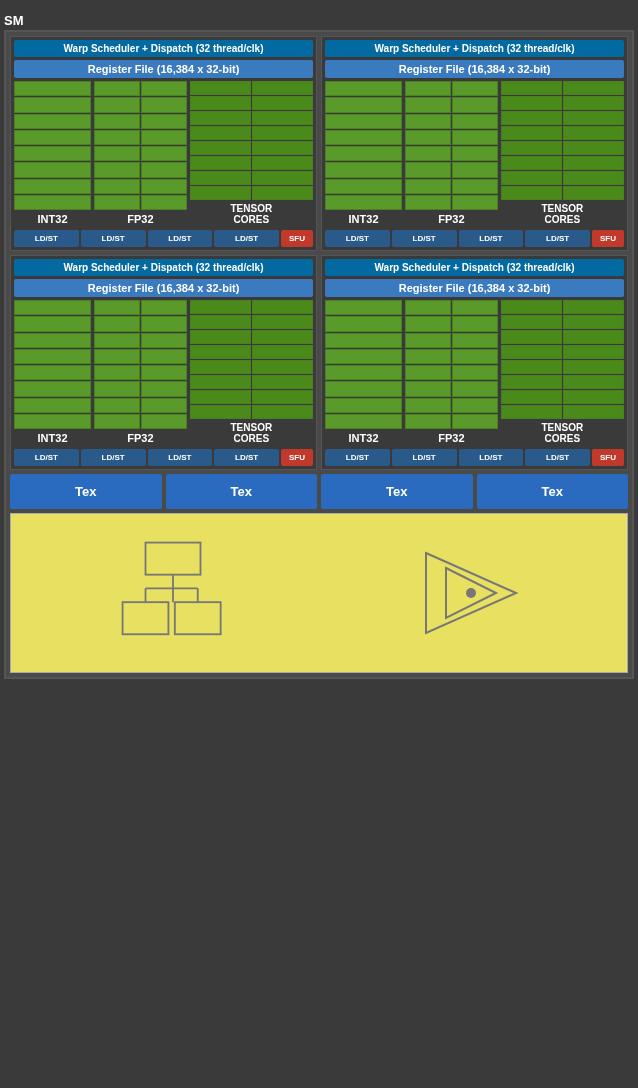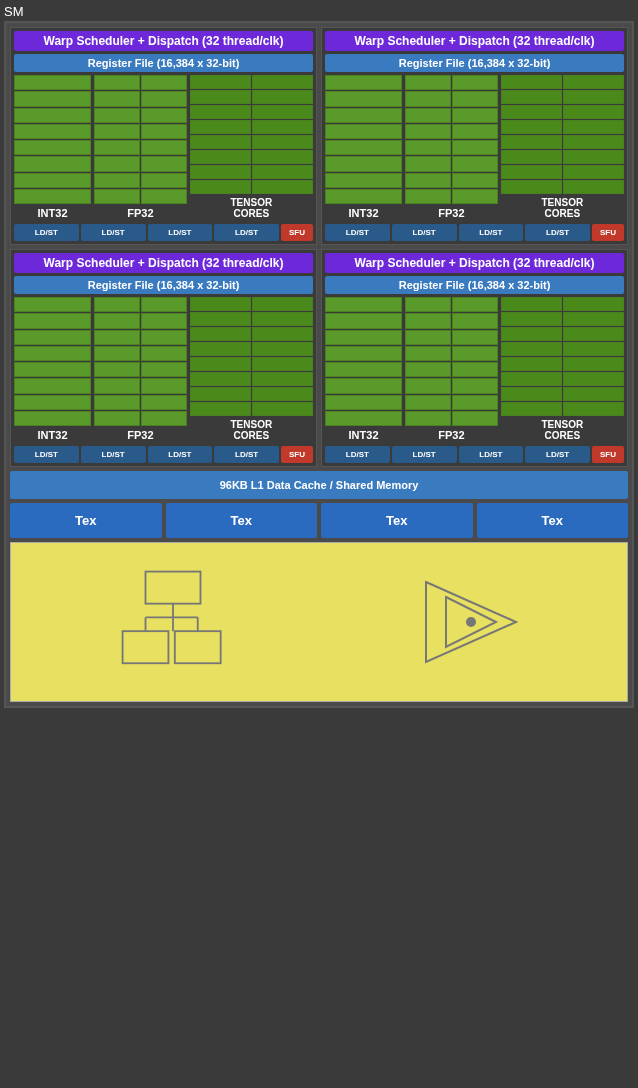--- a/index.html
+++ b/index.html
@@ -9,22 +9,23 @@
       background: #3a3a3a;
       font-family: Arial, sans-serif;
       display: flex;
       flex-direction: column;
       align-items: flex-start;
       padding: 4px;
     }
     .sm-label {
       color: #fff;
       font-size: 13px;
-      font-weight: normal;
+      font-weight: bold;
       margin-bottom: 2px;
+      margin-top: 9px;
     }
     .sm-container {
       width: 630px;
       background: #4a4a4a;
       border: 2px solid #555;
       display: flex;
       flex-direction: column;
       gap: 4px;
       padding: 4px;
     }
@@ -35,23 +36,23 @@
     }
     .warp-unit {
       background: #3a3a3a;
       border: 1px solid #555;
       display: flex;
       flex-direction: column;
       gap: 3px;
       padding: 3px;
     }
     .warp-scheduler-bar {
-      background: #6d28d9;
+      background: #0369a1;
       color: #fff;
-      font-size: 12px;
+      font-size: 10px;
       font-weight: bold;
       text-align: center;
       padding: 3px 2px;
       border-radius: 2px;
     }
     .register-file-bar {
       background: #3a7abf;
       color: #fff;
       font-size: 11px;
       font-weight: bold;
@@ -611,21 +612,20 @@
         <div class="ldst-unit">LD/ST</div>
         <div class="ldst-unit">LD/ST</div>
         <div class="ldst-unit">LD/ST</div>
         <div class="ldst-unit">LD/ST</div>
         <div class="sfu-unit">SFU</div>
       </div>
     </div>
 
   </div>
 
-  <div class="l1-cache-bar">96KB L1 Data Cache / Shared Memory</div>
 
   <div class="tex-row">
     <div class="tex-unit">Tex</div>
     <div class="tex-unit">Tex</div>
     <div class="tex-unit">Tex</div>
     <div class="tex-unit">Tex</div>
   </div>
 
   <div class="rt-core-section">
 

